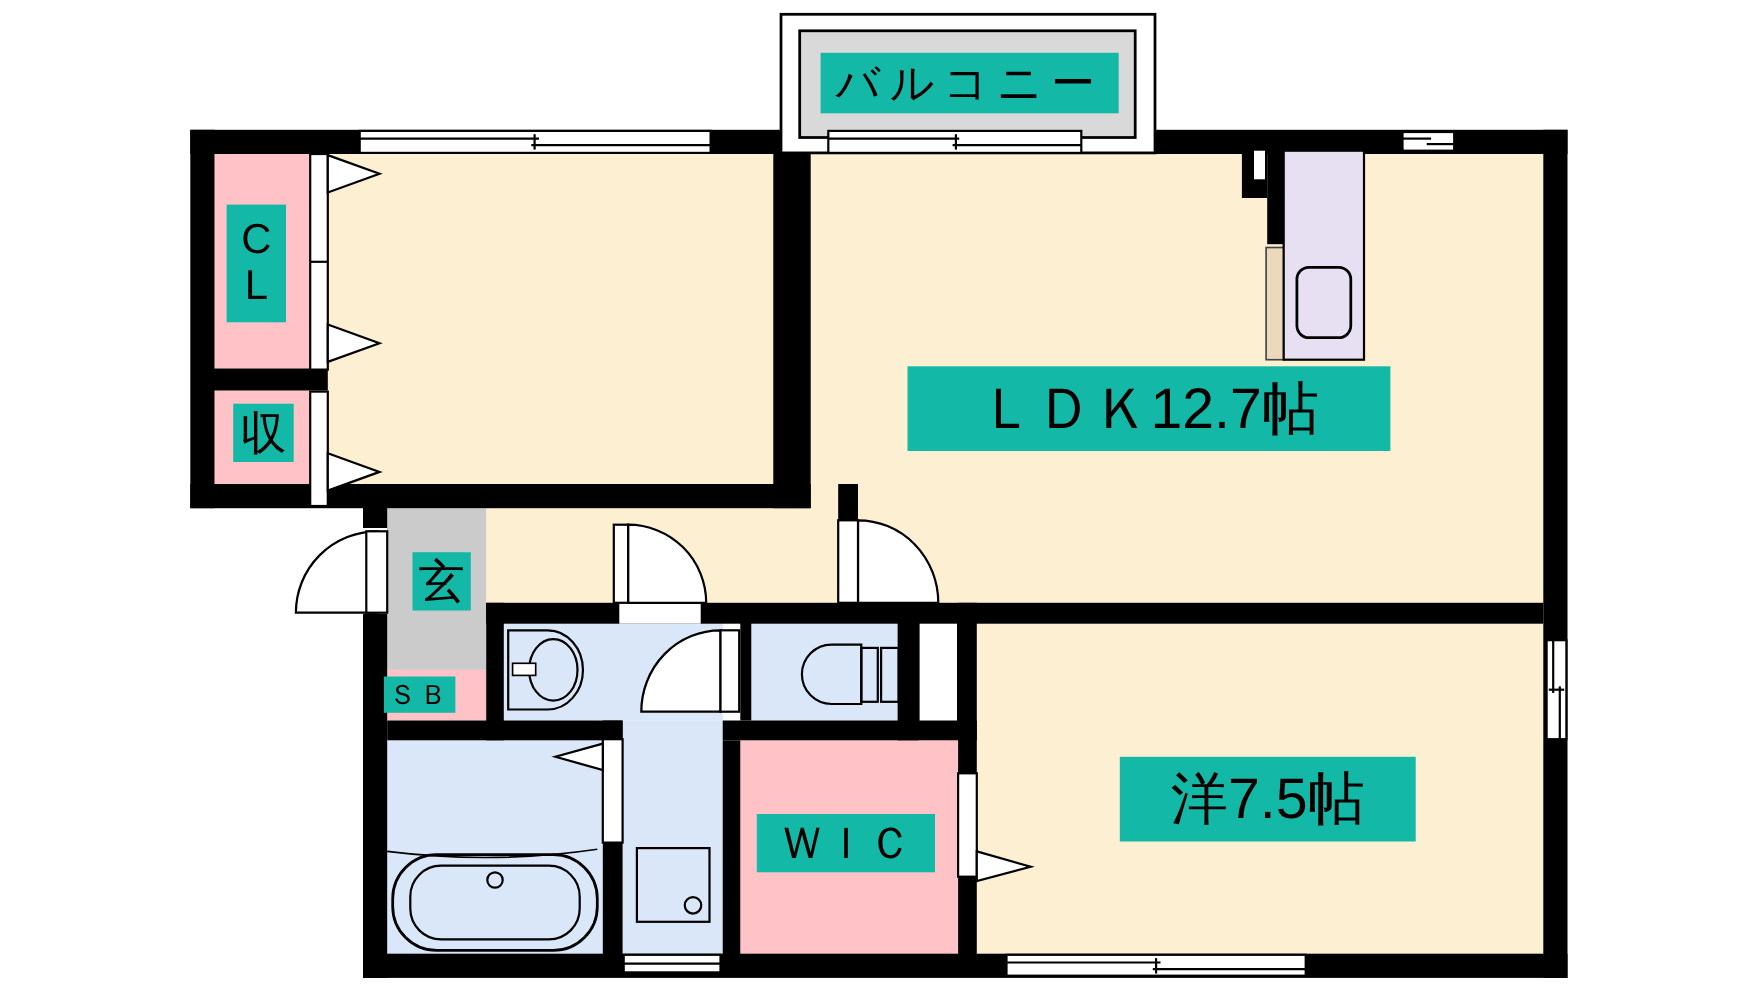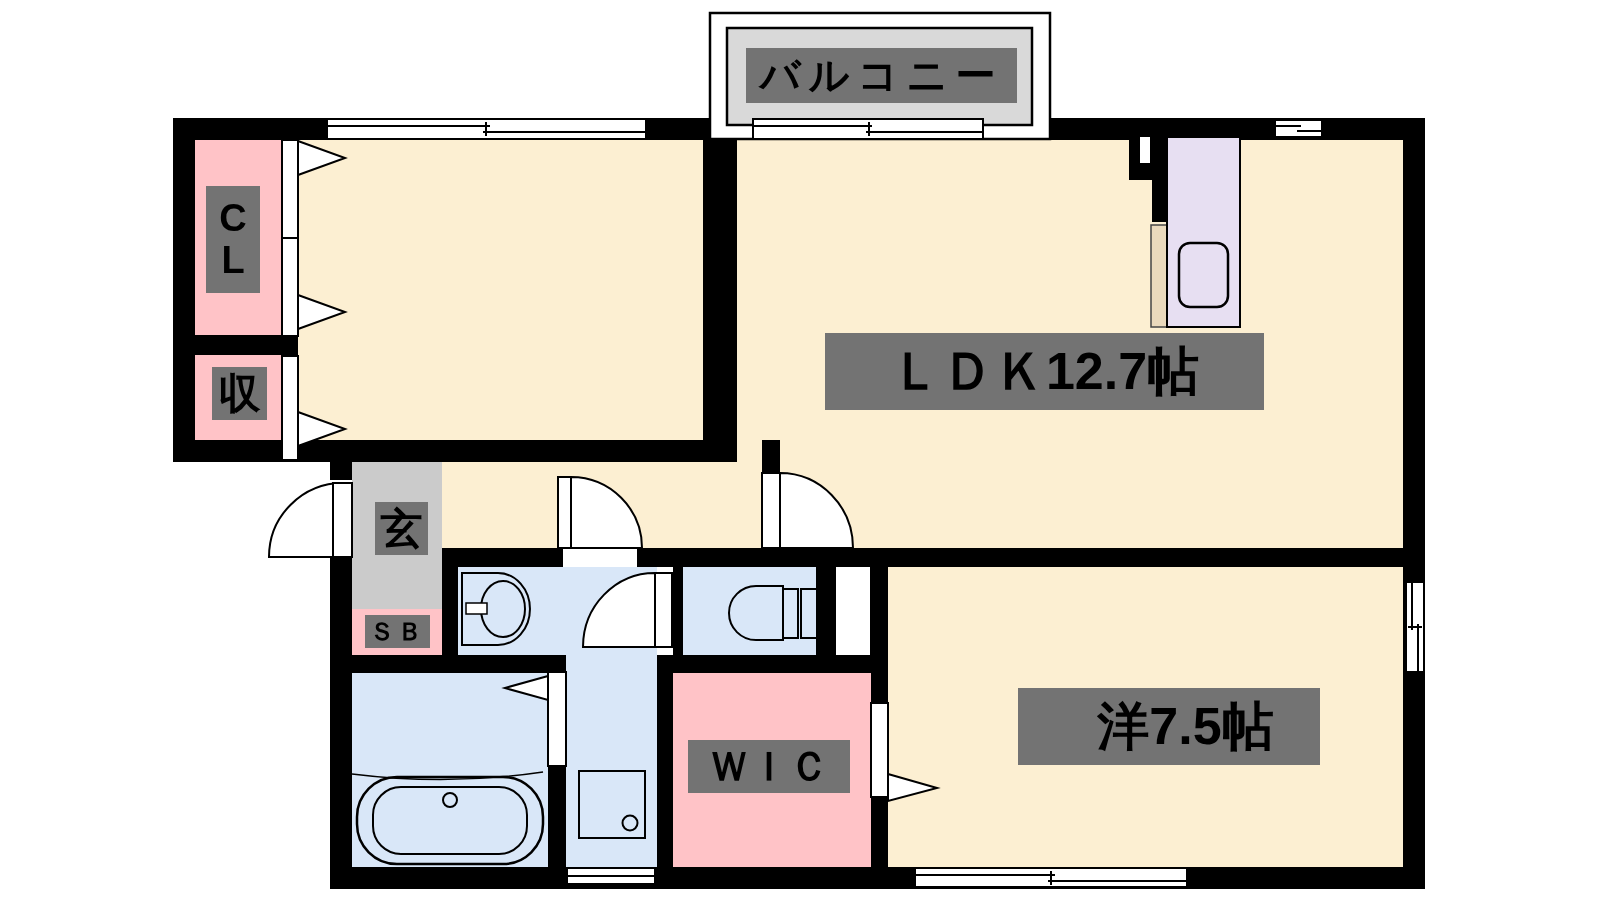--- a/index.html
+++ b/index.html
@@ -1,21 +1,21 @@
 <!DOCTYPE html>
 <html><head>
 <meta charset="utf-8">
 <style>
   html,body{margin:0;padding:0;background:#fff;}
   #plan{position:relative;width:1600px;height:900px;background:#ffffff;overflow:hidden;
         font-family:"Liberation Sans","DejaVu Sans",sans-serif;}
   .floor{position:absolute;}
   .wall{position:absolute;background:#000;}
-  .label{position:absolute;background:#737373;color:#000;display:flex;align-items:center;justify-content:center;
-         font-weight:700;white-space:nowrap;}
+  .label{position:absolute;background:#14b8a6;color:#000;display:flex;align-items:center;justify-content:center;
+         font-weight:400;white-space:nowrap;}
   .label.vert{flex-direction:column;line-height:1.1;}
   svg.overlay{position:absolute;left:0;top:0;}
 </style>
 </head>
 <body>
 
 <div id="plan">
 
   <div class="floor" style="left: 195px; top: 137px; width: 542px; height: 325px; background-color: rgb(252, 239, 210);"></div>
   <div class="floor" style="left: 737px; top: 137px; width: 666px; height: 430px; background-color: rgb(252, 239, 210);"></div>
@@ -179,18 +179,18 @@
 
   <div class="label vert" style="left:206px;top:186px;width:54px;height:107px;font-size:38px;">
     <span>C</span>
     <span>L</span>
   </div>
 
   <div class="label" style="left:212px;top:367px;width:55px;height:53px;font-size:42px;">収</div>
 
   <div class="label" style="left:375px;top:502px;width:53px;height:53px;font-size:42px;">玄</div>
 
-  <div class="label" style="left:365px;top:615px;width:65px;height:33px;font-size:25px;letter-spacing:3px;">ＳＢ</div>
+  <div class="label" style="left:349px;top:615px;width:65px;height:33px;font-size:25px;letter-spacing:3px;">ＳＢ</div>
 
   <div class="label" style="left:688px;top:740px;width:162px;height:53px;font-size:40px;">ＷＩＣ</div>
 
-  <div class="label" style="left:1018px;top:688px;width:269px;height:77px;font-size:52px;padding-left:33px;">洋7.5帖</div>
+  <div class="label" style="left:1018px;top:688px;width:269px;height:77px;font-size:52px;">洋7.5帖</div>
 </div>
 
 </body></html>

